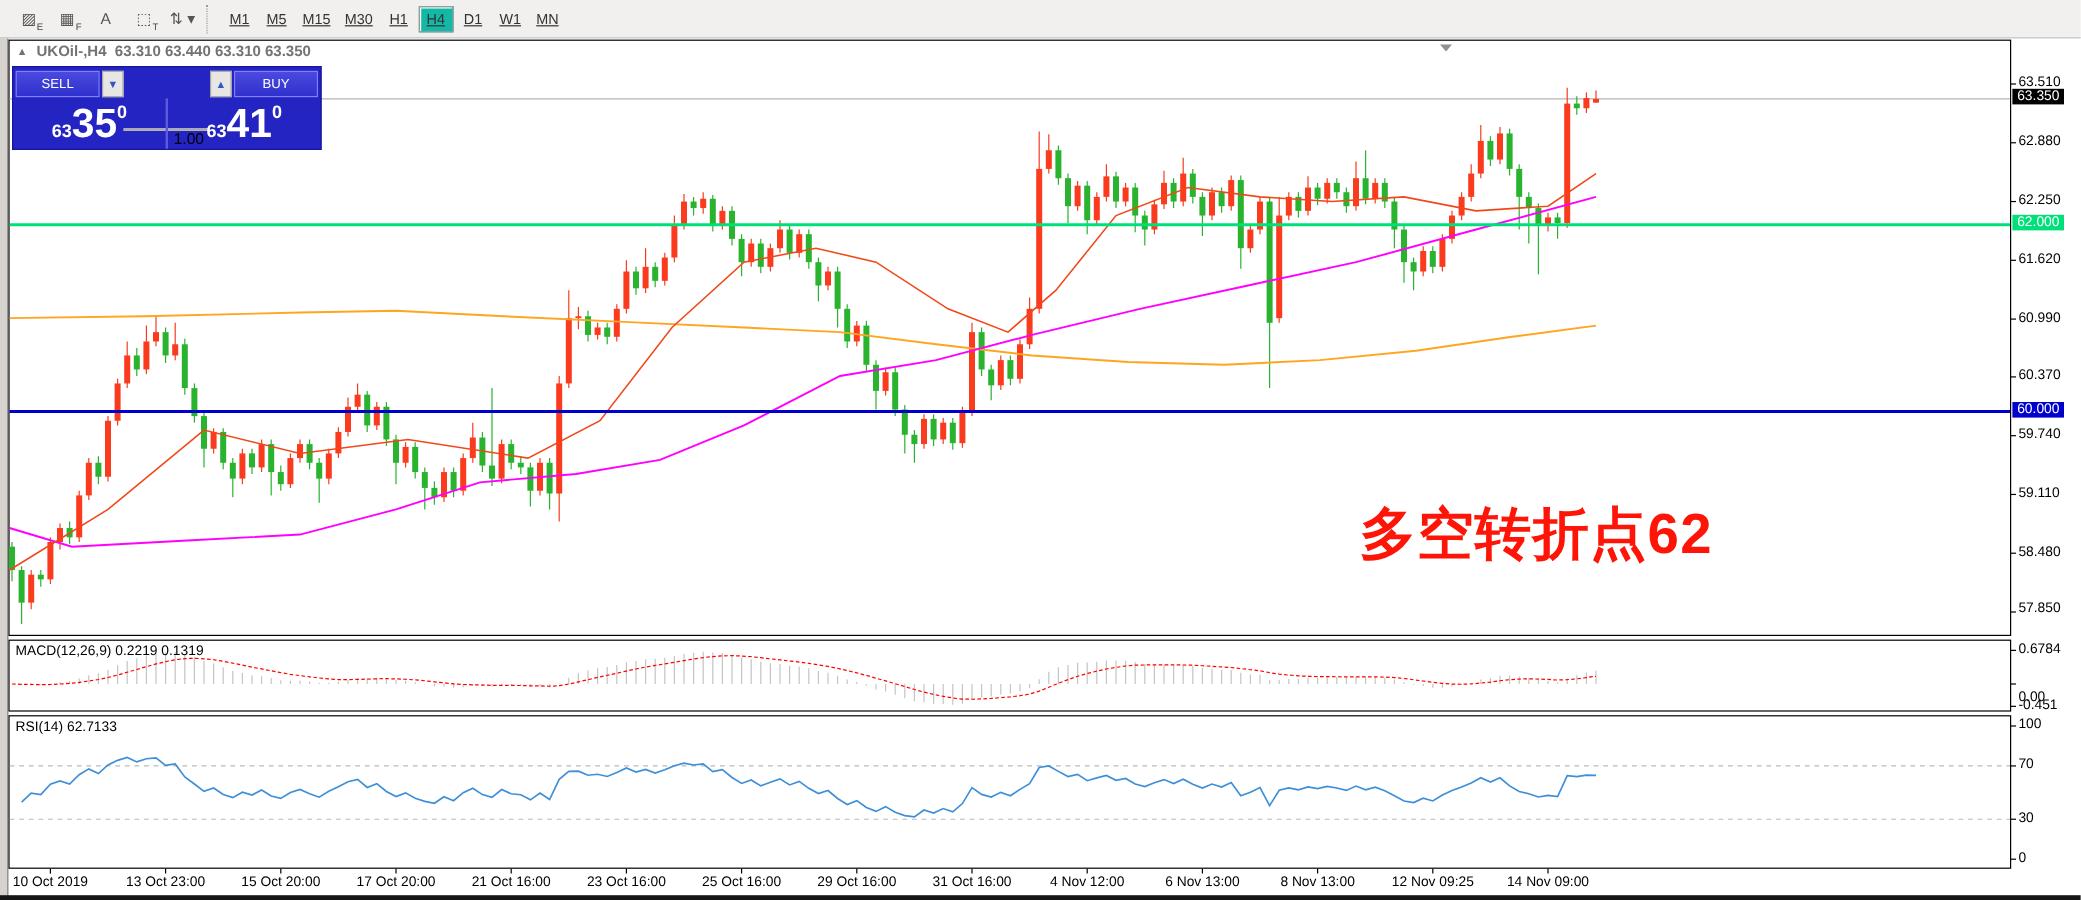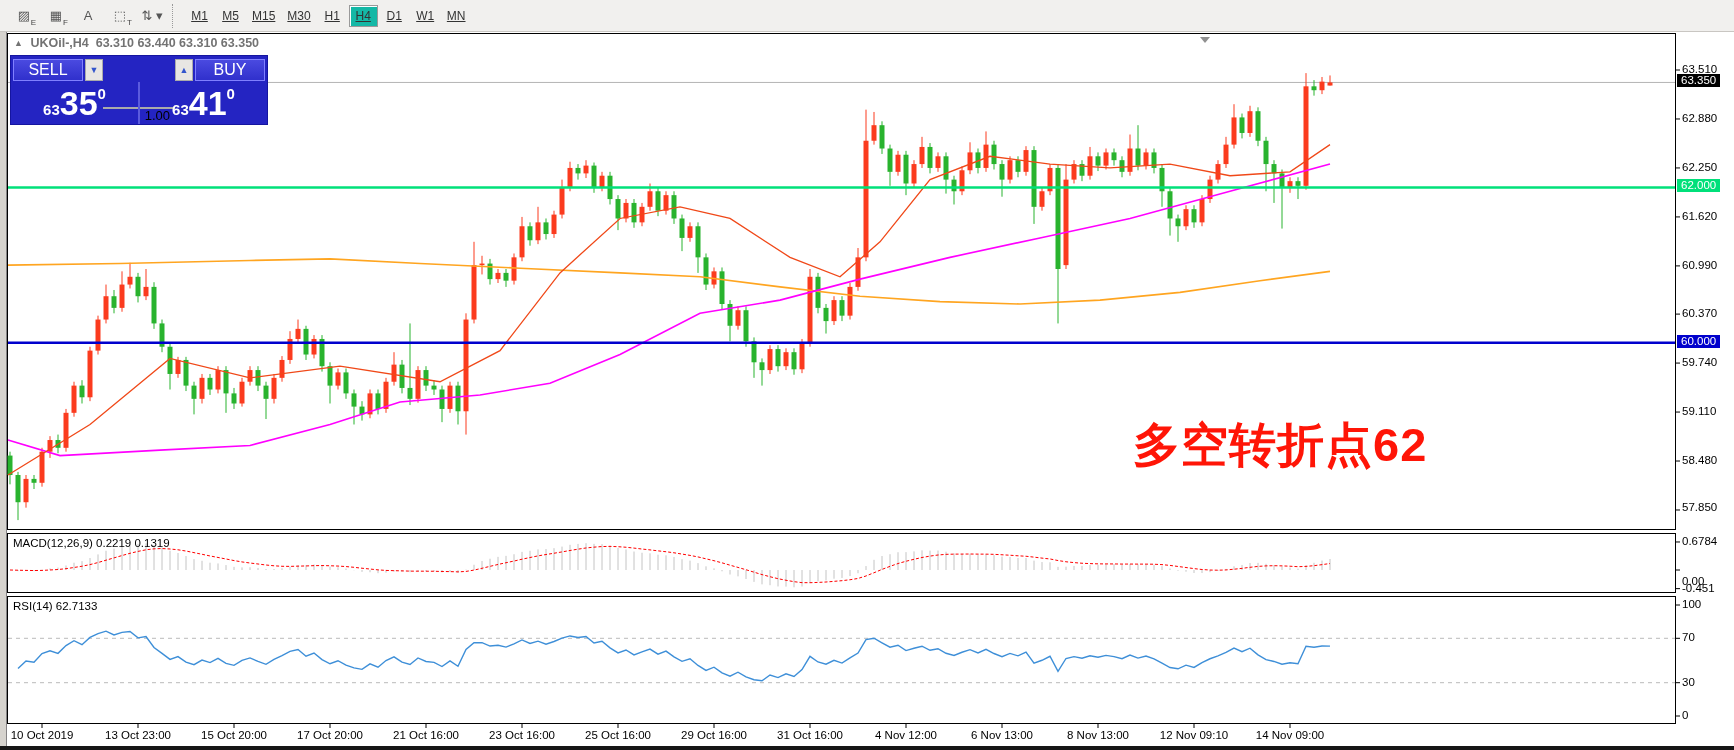--- a/index.html
+++ b/index.html
@@ -35,21 +35,21 @@
   
   .scale-label { position:absolute; left:1682px; font-size:11.5px; color:#000; white-space:nowrap; }
   .scale-badge { position:absolute; left:1677px; font-size:11.5px; color:#fff; padding:0 4px 1px 4px; white-space:nowrap; }
 
   
   .time-label { position:absolute; top:729px; font-size:11.5px; color:#000; transform:translateX(-50%); white-space:nowrap; }
 
   
   #trade-panel { position:absolute; left:10px; top:55px; width:258px; height:70px; background:#2424c2; border:1px solid #1515a0; z-index:6; color:#fff; }
   #tp-top { display:flex; align-items:center; height:26px; padding:2px 2px 0 2px; gap:2px; }
-  .tp-btn { width:70px; height:22px; background:linear-gradient(#4a4ae0,#3030cc); border:1px solid #8080ff; color:#fff; font-size:16px; display:flex; align-items:center; justify-content:center; }
+  .tp-btn { width:70px; height:22px; background:linear-gradient(#4a4ae0,#3030cc); border:1px solid #8080ff; color:#fff; font-size:11px; display:flex; align-items:center; justify-content:center; }
   #tp-spin { flex:1; display:flex; height:22px; }
   .spin-btn { width:18px; background:#e8e6e3; border:1px solid #aaa; color:#3355cc; font-size:9px; display:flex; align-items:center; justify-content:center; }
   #tp-vol { flex:1; background:#fff; border:1px solid #aaa; color:#000; font-size:13px; text-align:right; padding-right:4px; width:50px;margin-top:48px; }
   #tp-prices { display:flex; height:42px; }
   .tp-price { flex:1; display:flex; align-items:center; justify-content:center; }
   .tp-price .sm { font-size:15px; font-weight:700; align-self:flex-end; margin-bottom:6px; }
   .tp-price .lg { font-size:34px; font-weight:700; line-height:38px; }
   .tp-price .sup { font-size:15px; font-weight:700; align-self:flex-start; margin-top:3px; }
   #tp-div { width:2px; background:#5b5bde; }
 
@@ -708,14 +708,14 @@
 <div class="time-label" style="left: 234px;">15 Oct 20:00</div>
 <div class="time-label" style="left: 330px;">17 Oct 20:00</div>
 <div class="time-label" style="left: 426px;">21 Oct 16:00</div>
 <div class="time-label" style="left: 522px;">23 Oct 16:00</div>
 <div class="time-label" style="left: 618px;">25 Oct 16:00</div>
 <div class="time-label" style="left: 714px;">29 Oct 16:00</div>
 <div class="time-label" style="left: 810px;">31 Oct 16:00</div>
 <div class="time-label" style="left: 906px;">4 Nov 12:00</div>
 <div class="time-label" style="left: 1002px;">6 Nov 13:00</div>
 <div class="time-label" style="left: 1098px;">8 Nov 13:00</div>
-<div class="time-label" style="left: 1194px;">12 Nov 09:10</div>
+<div class="time-label" style="left: 1194px;">12 Nov 09:25</div>
 <div class="time-label" style="left: 1290px;">14 Nov 09:00</div>
 
 </body></html>

